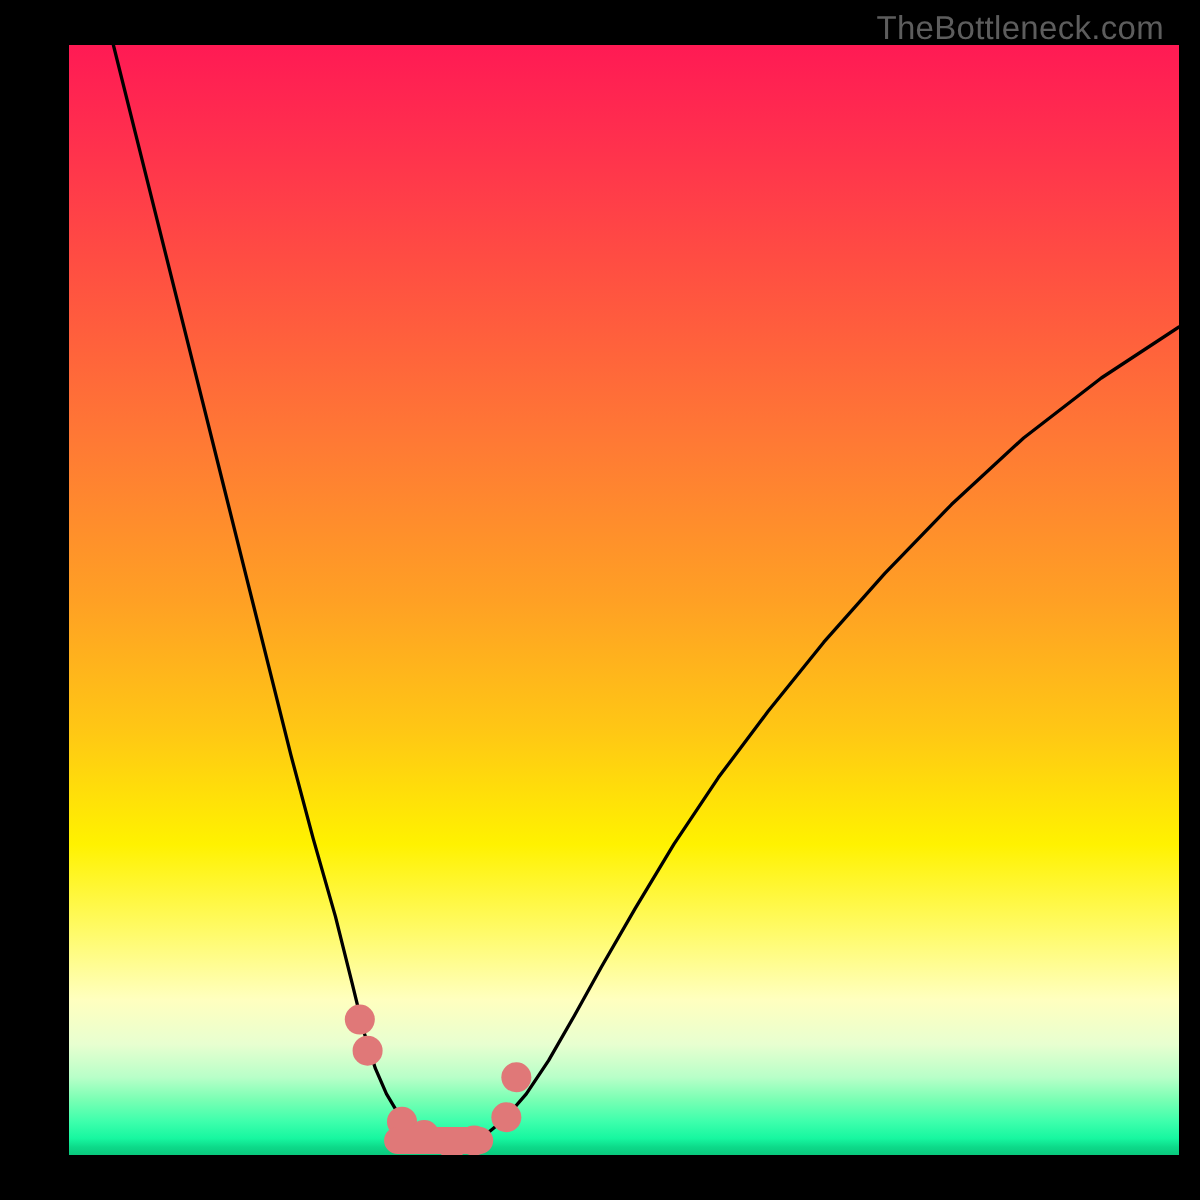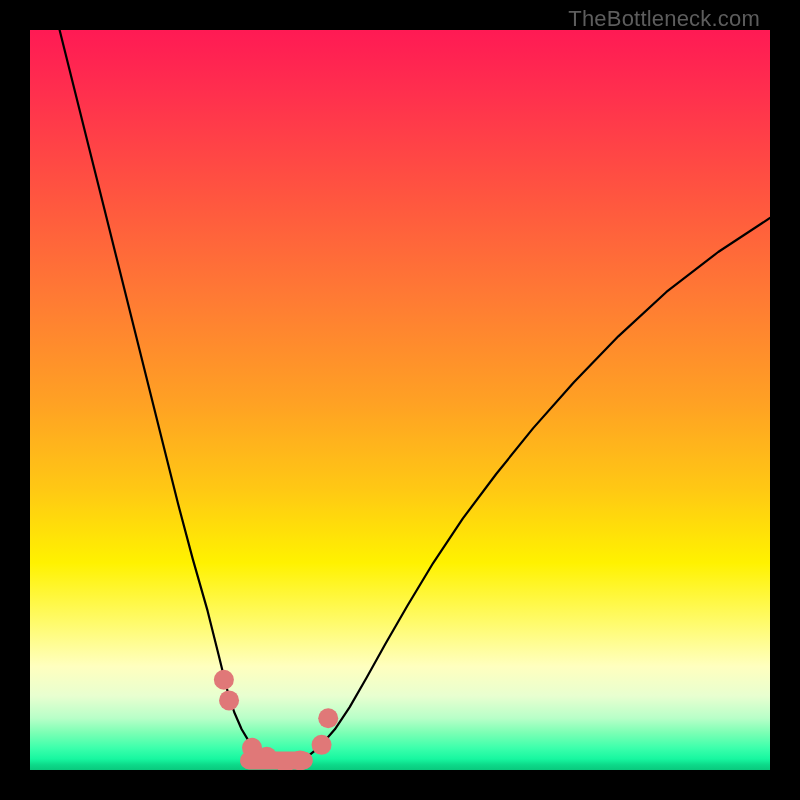--- a/index.html
+++ b/index.html
@@ -6,21 +6,21 @@
     margin: 0;
     padding: 0;
     width: 800px;
     height: 800px;
     background: #000;
     overflow: hidden;
     font-family: Arial, Helvetica, sans-serif;
   }
   .frame {
     position: absolute;
-    left: 0;
+    left: 16px;
     top: 0;
     width: 772px;
     height: 800px;
     background: #000;
   }
   .plot-area {
     position: absolute;
     left: 30px;
     top: 30px;
     width: 740px;

